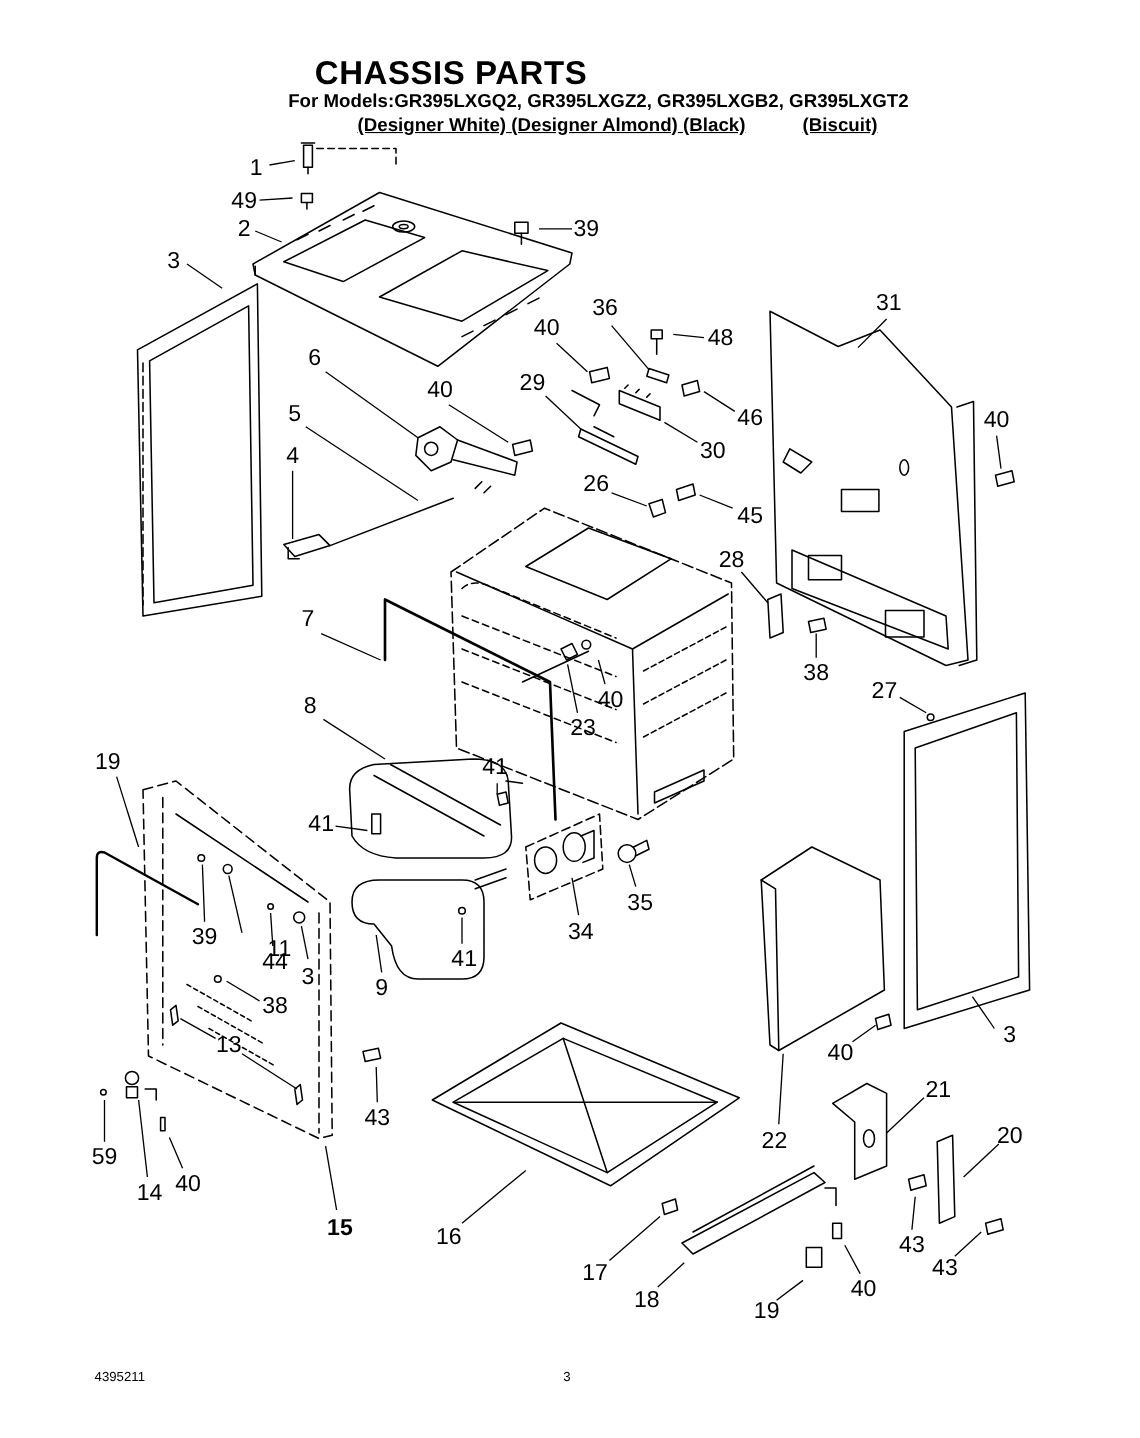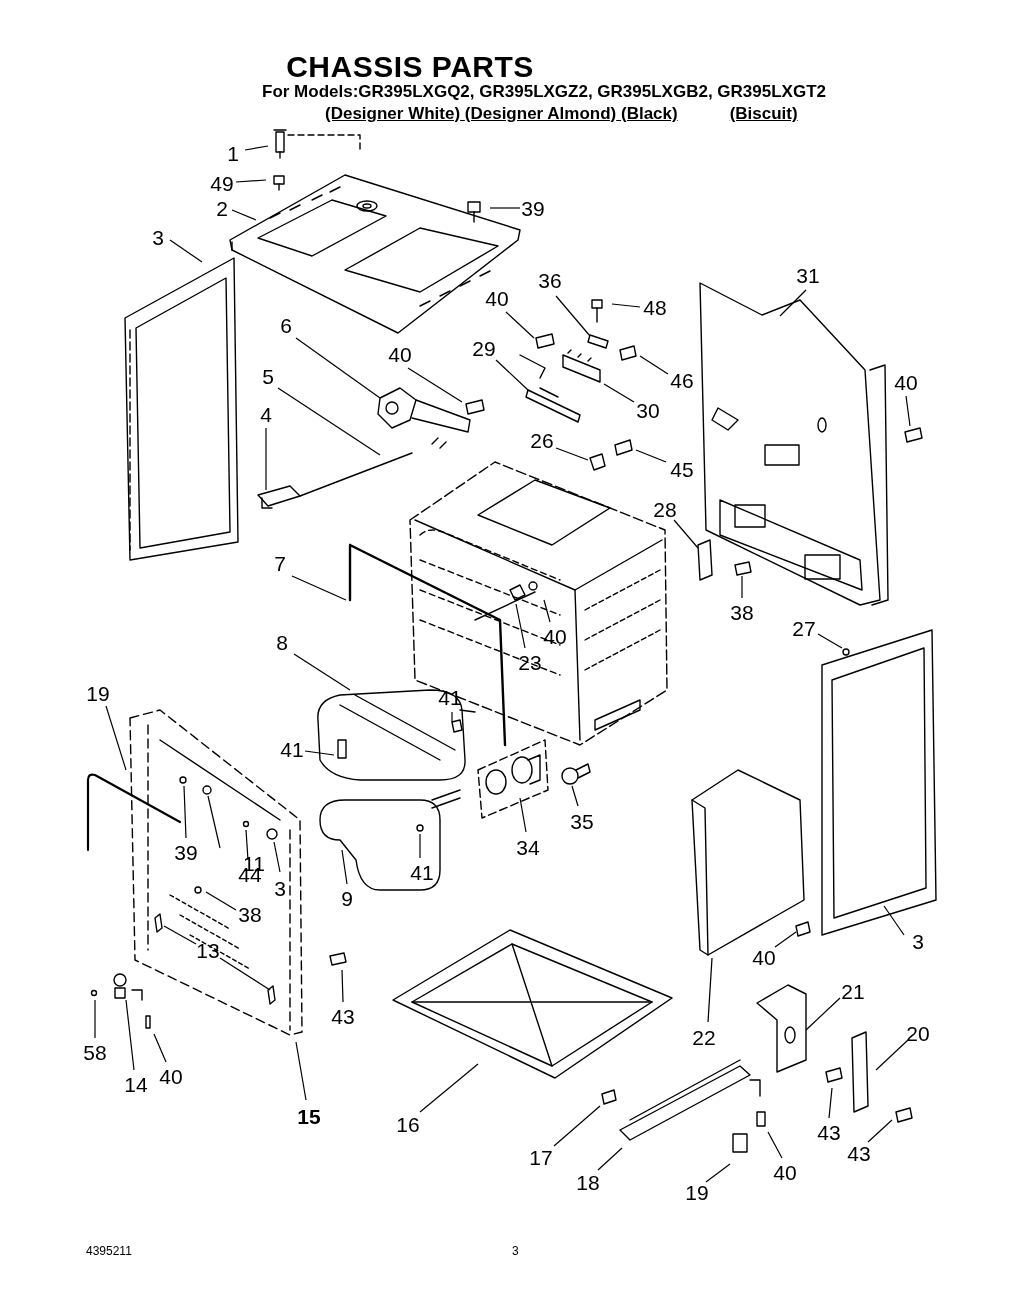--- a/index.html
+++ b/index.html
@@ -367,21 +367,21 @@
     <div class="lbl" style="left: 422px; top: 872px;">41</div>
     <div class="lbl" style="left: 347px; top: 898px;">9</div>
     <div class="lbl" style="left: 250px; top: 914px;">38</div>
     <div class="lbl" style="left: 918px; top: 941px;">3</div>
     <div class="lbl" style="left: 208px; top: 950px;">13</div>
     <div class="lbl" style="left: 764px; top: 957px;">40</div>
     <div class="lbl" style="left: 343px; top: 1016px;">43</div>
     <div class="lbl" style="left: 853px; top: 991px;">21</div>
     <div class="lbl" style="left: 704px; top: 1037px;">22</div>
     <div class="lbl" style="left: 918px; top: 1033px; text-align: right;">20</div>
-    <div class="lbl" style="left: 95px; top: 1052px;">58</div>
+    <div class="lbl" style="left: 95px; top: 1052px;">59</div>
     <div class="lbl" style="left: 136px; top: 1084px;">14</div>
     <div class="lbl" style="left: 171px; top: 1076px;">40</div>
     <div class="lbl" style="left: 309px; top: 1116px; font-weight: bold;">15</div>
     <div class="lbl" style="left: 408px; top: 1124px;">16</div>
     <div class="lbl" style="left: 829px; top: 1132px;">43</div>
     <div class="lbl" style="left: 859px; top: 1153px;">43</div>
     <div class="lbl" style="left: 541px; top: 1157px;">17</div>
     <div class="lbl" style="left: 588px; top: 1182px;">18</div>
     <div class="lbl" style="left: 697px; top: 1192px;">19</div>
     <div class="lbl" style="left: 785px; top: 1172px;">40</div>

